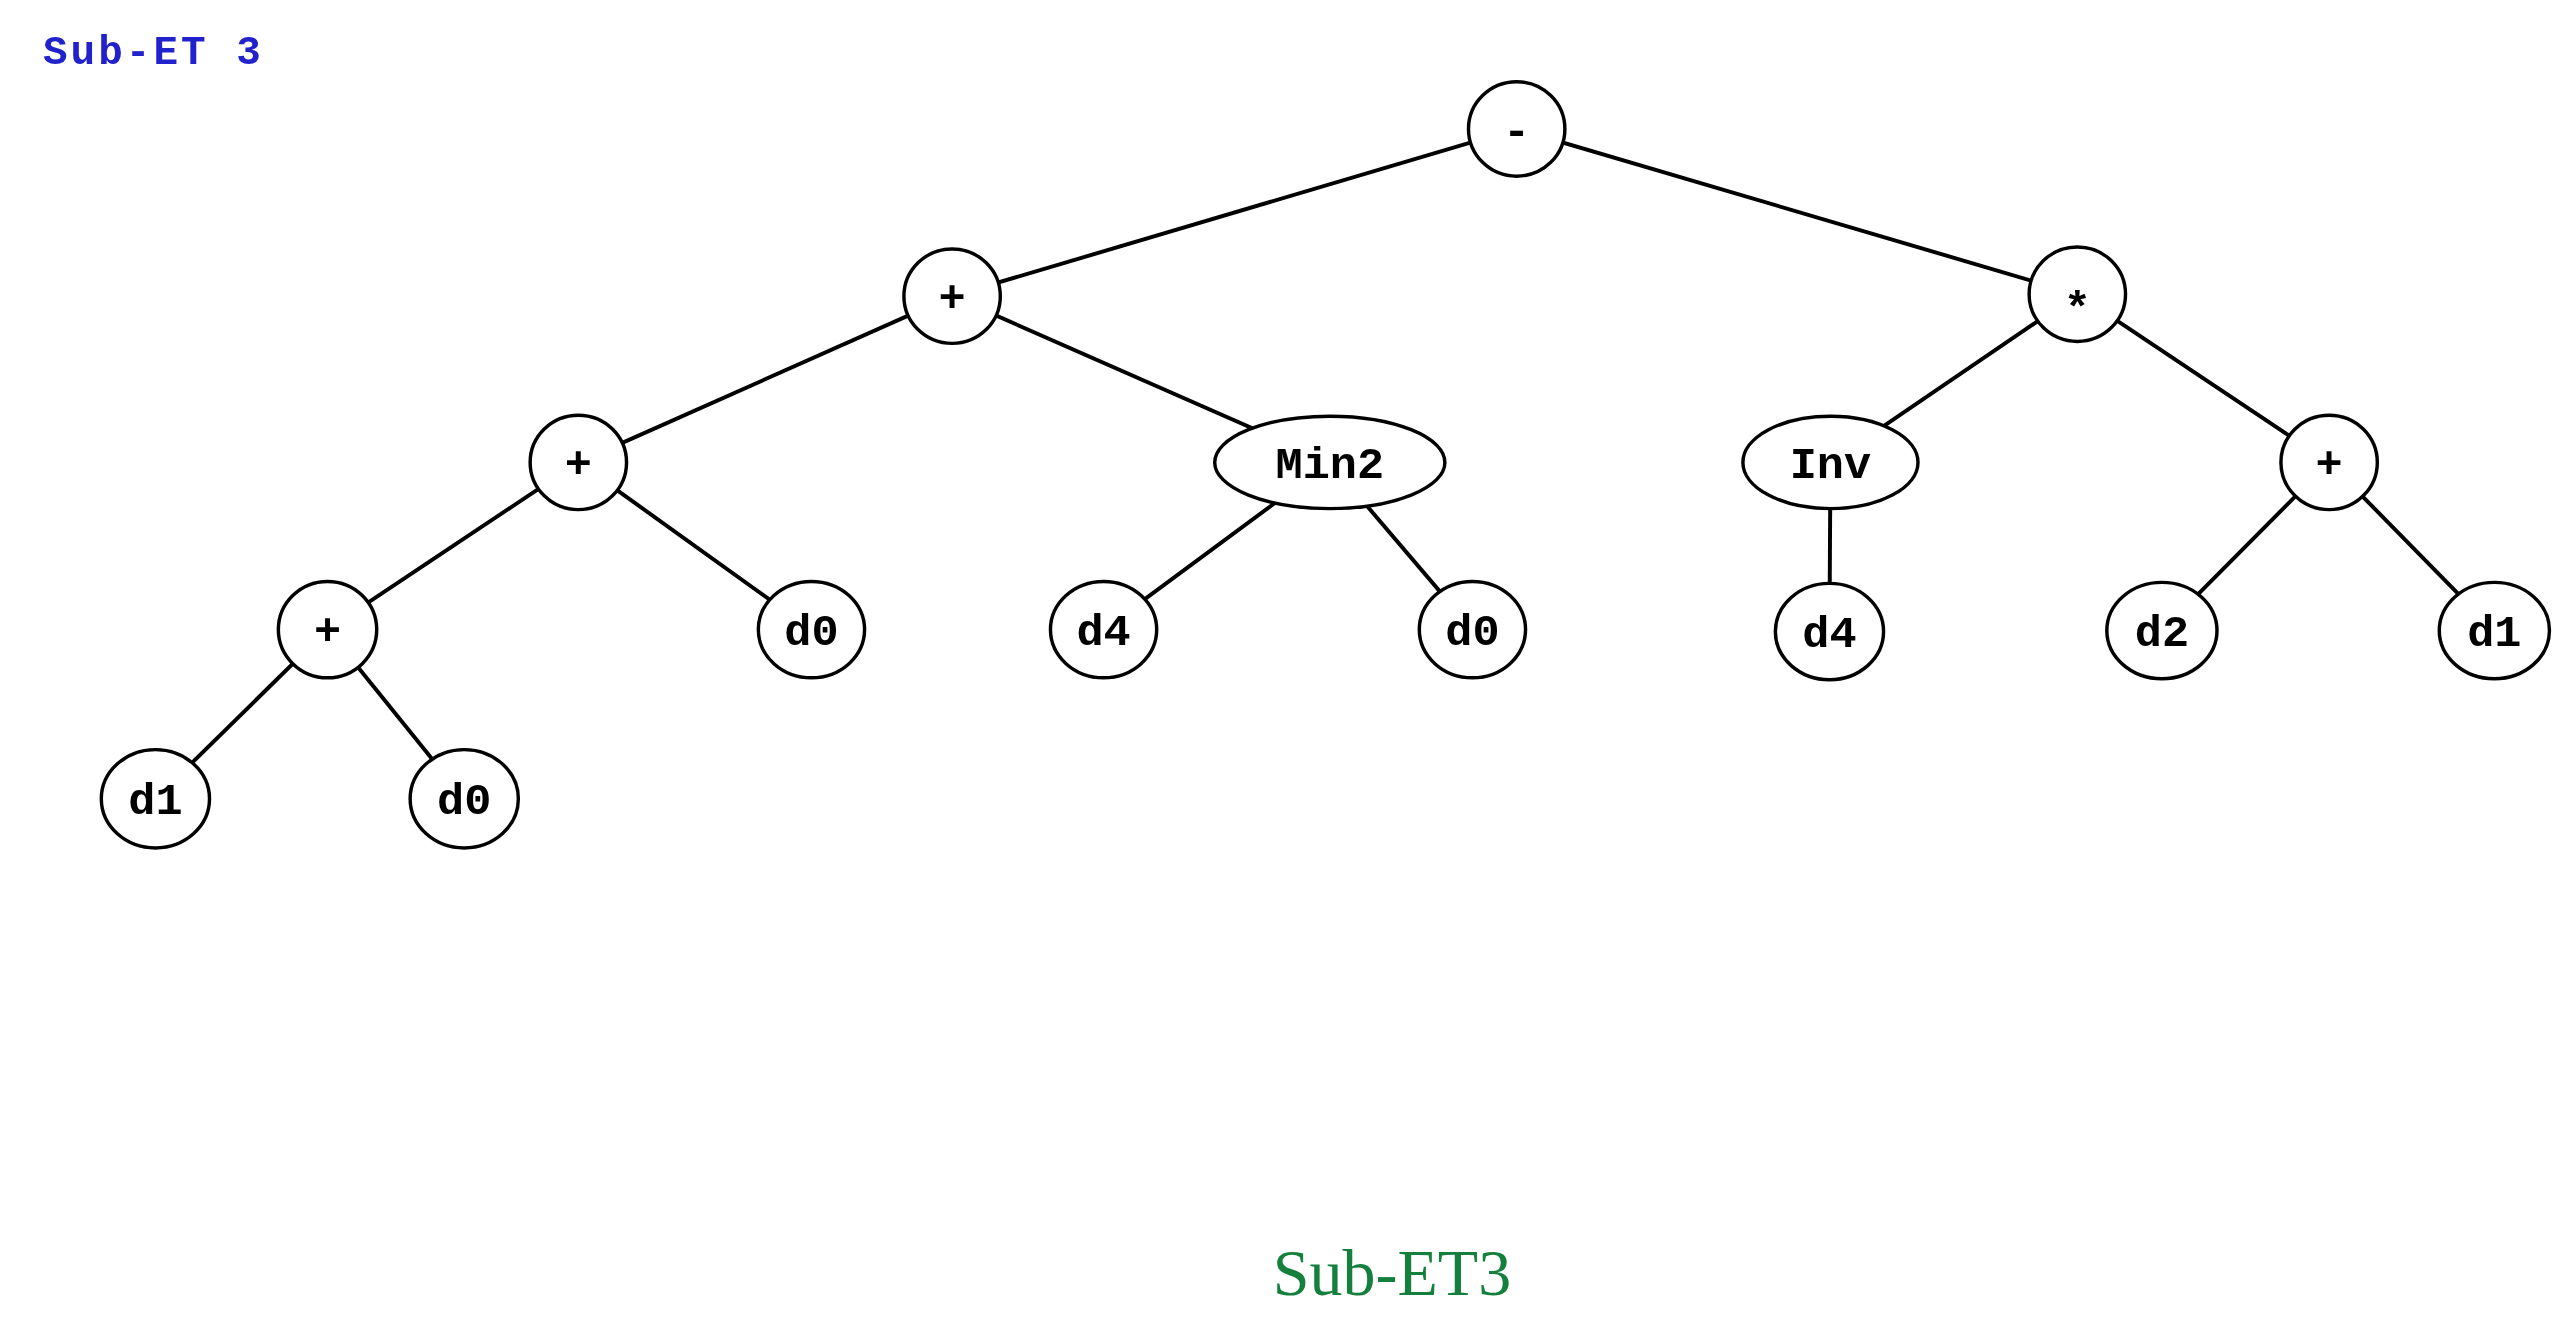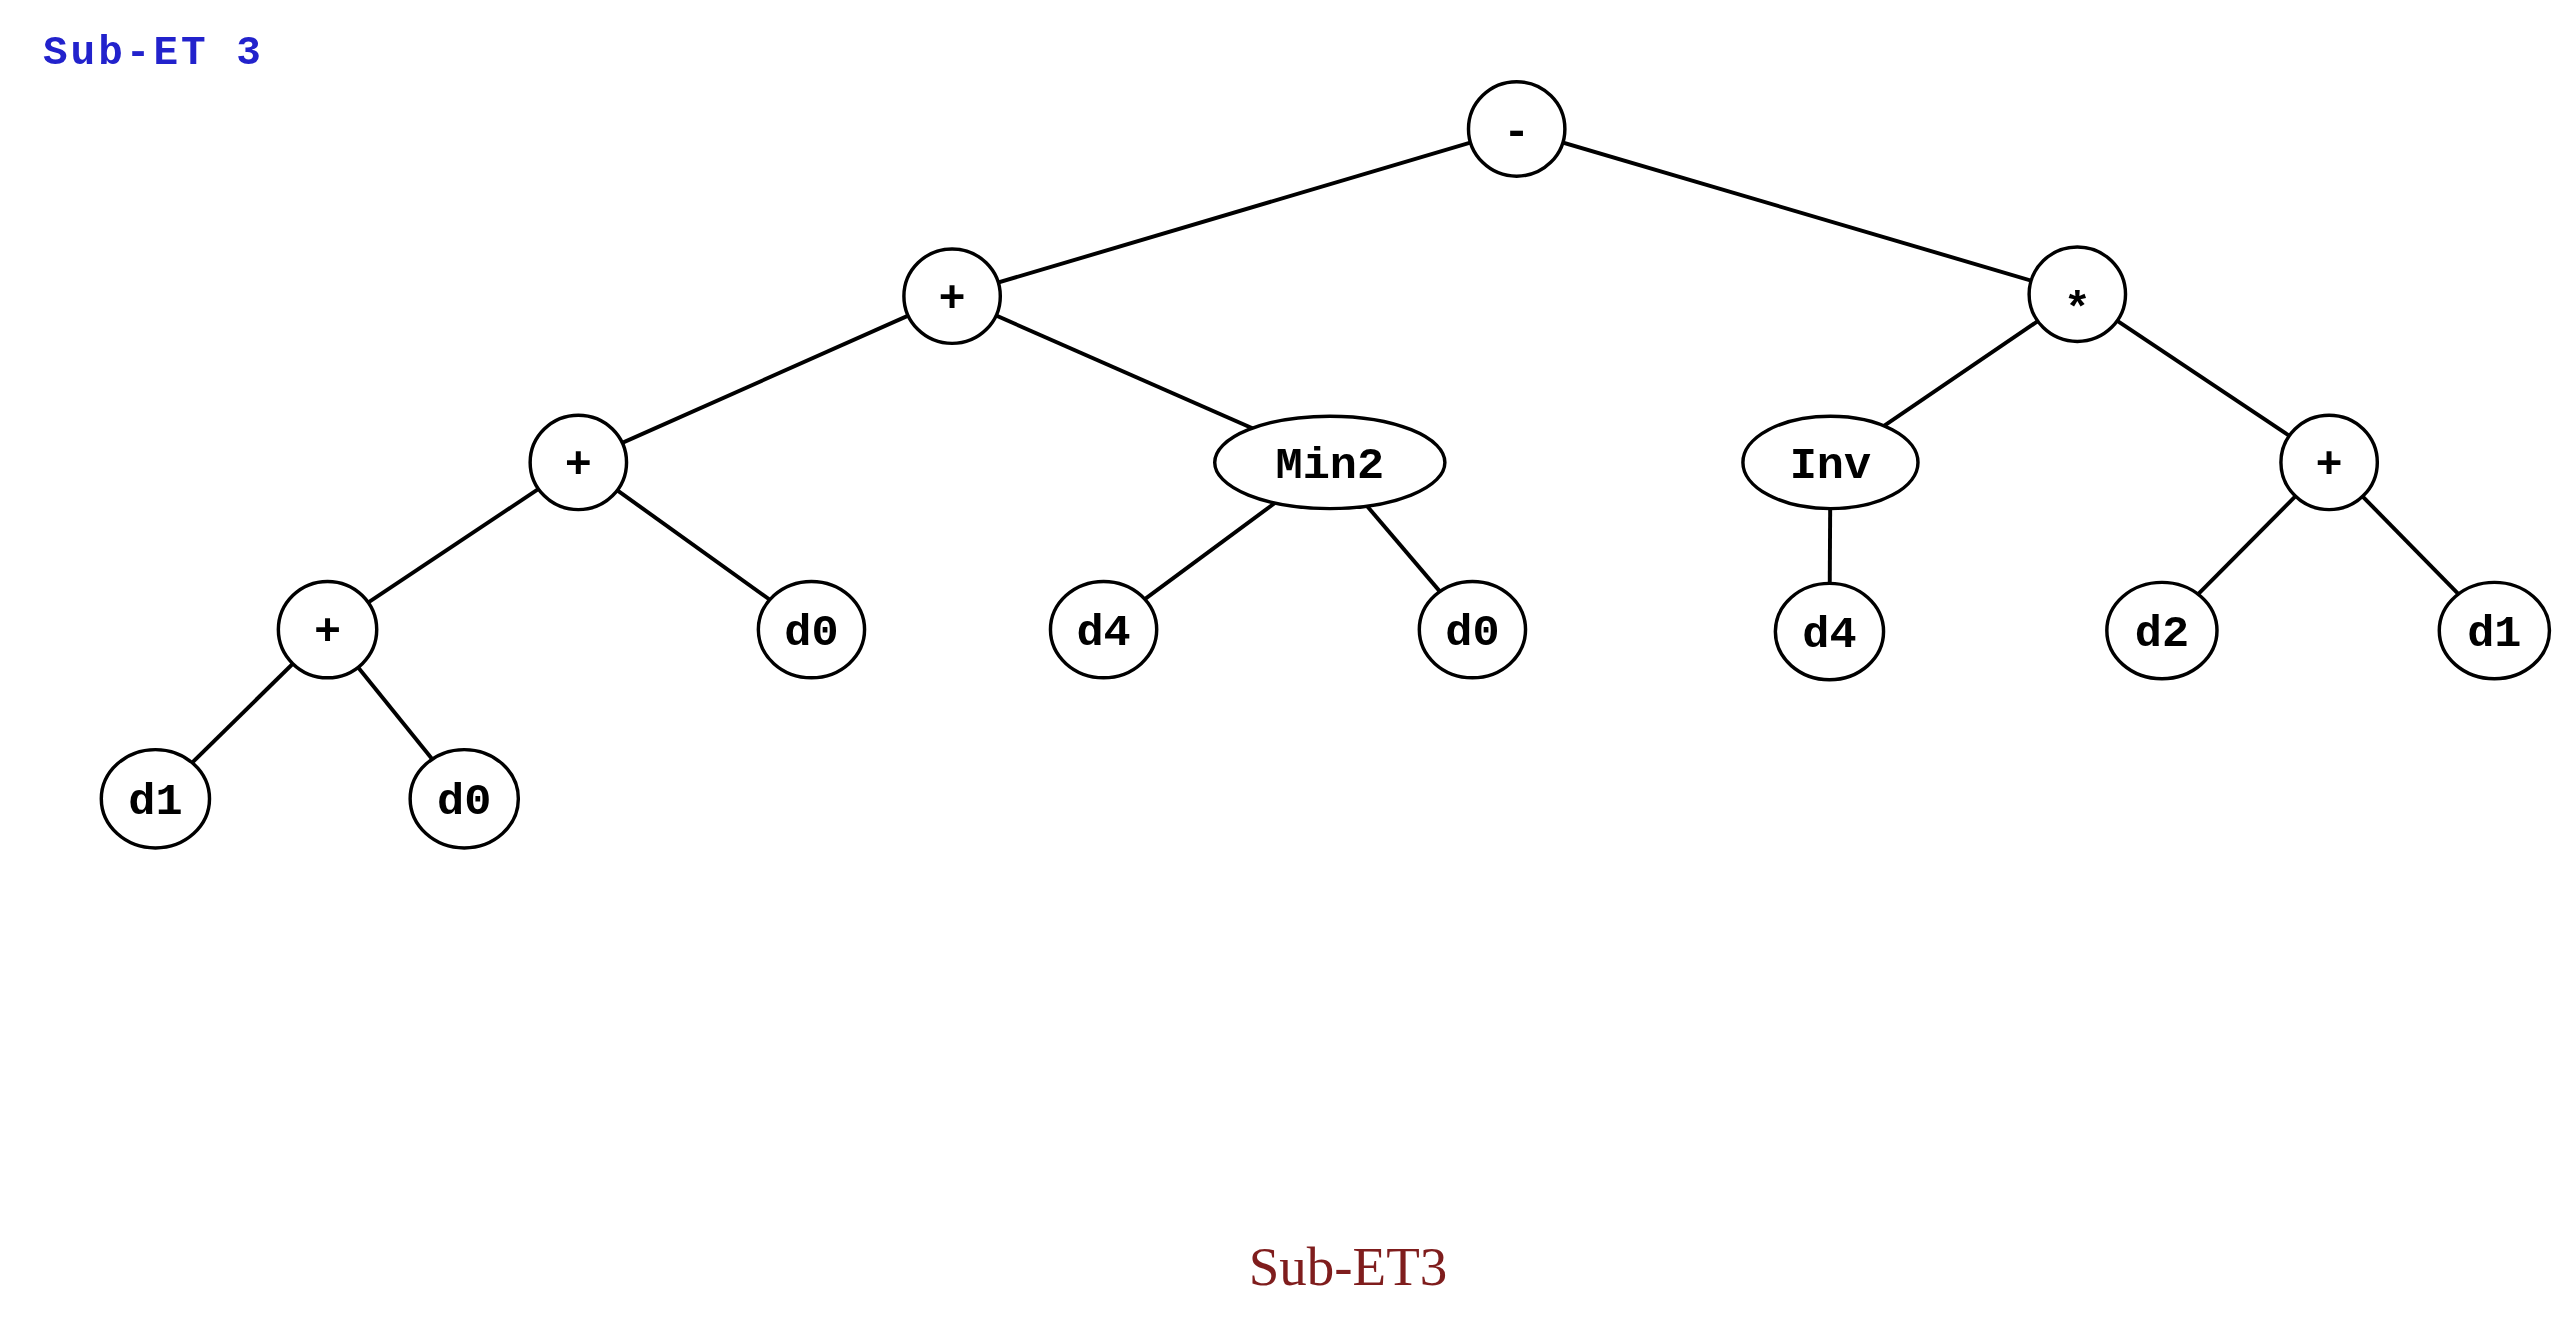--- a/index.html
+++ b/index.html
@@ -44,26 +44,26 @@
   }
   .node-text {
     font-family: "Liberation Mono", monospace;
     font-weight: bold;
     font-size: 46px;
     fill: #000000;
     text-anchor: middle;
   }
   .figure-caption {
     position: absolute;
-    left: 1348px;
+    left: 1392px;
     top: 1235px;
     transform: translateX(-50%);
     font-family: "Liberation Serif", serif;
-    font-size: 55px;
-    color: #7f1d1d;
+    font-size: 66px;
+    color: #15803d;
     white-space: nowrap;
   }
 </style>
 </head>
 <body>
 
 <div class="stage">
 
   <div class="subet-label">Sub-ET 3</div>
 

